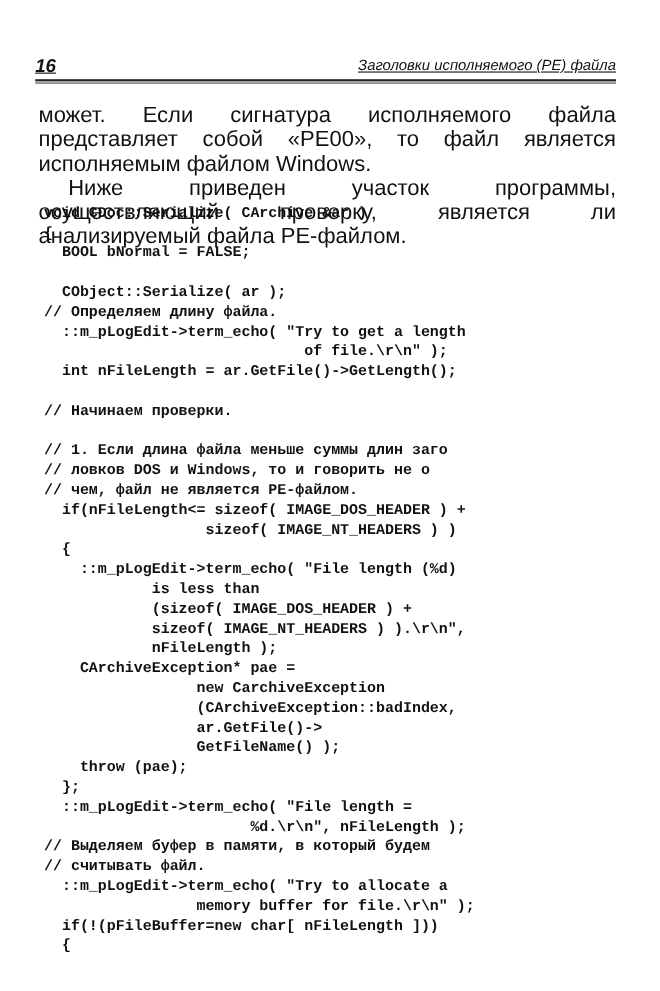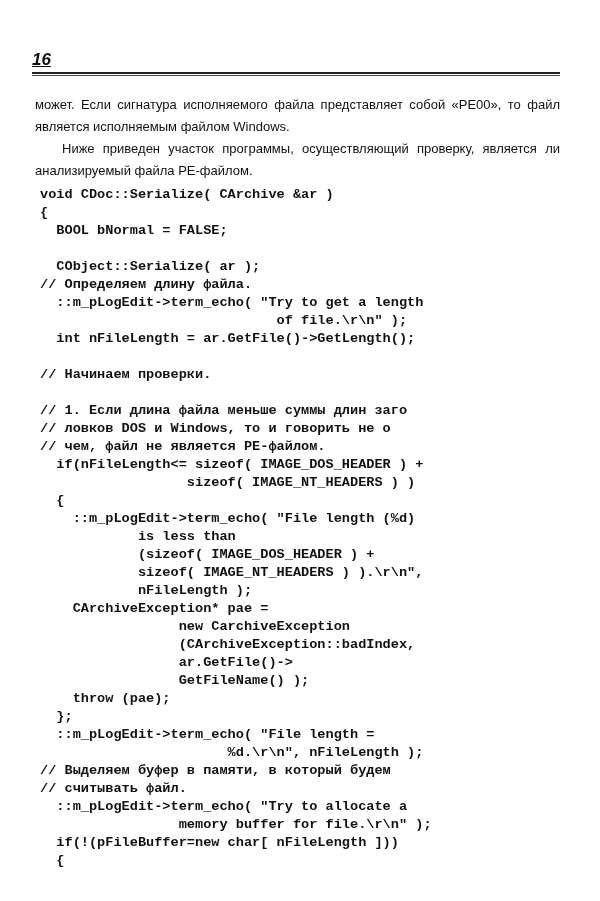--- a/index.html
+++ b/index.html
@@ -2,31 +2,32 @@
 <html><head>
 <meta charset="utf-8">
 <style>
   html, body { margin: 0; padding: 0; background: #ffffff; }
   body { width: 600px; height: 901px; position: relative; overflow: hidden; color: #111; }
   .header { position: absolute; left: 32px; top: 50px; width: 528px; height: 20px; }
   .page-num { position: absolute; left: 0; top: 0; font-family: Liberation Sans, sans-serif; font-style: italic; font-weight: bold; font-size: 17px; text-decoration: underline; }
   .running-title { position: absolute; right: 0; top: 2px; font-family: "Liberation Sans", sans-serif; font-style: italic; font-size: 13.5px; text-decoration: underline; }
   .rule1 { position: absolute; left: 32px; top: 72px; width: 528px; height: 2px; background: #222; }
   .rule2 { position: absolute; left: 32px; top: 75px; width: 528px; height: 1px; background: #444; }
-  .body-text { position: absolute; left: 35px; top: 94px; width: 525px; font-family: "Liberation Sans", sans-serif; font-size: 13px; line-height: 22px; }
+  .body-text { position: absolute; left: 35px; top: 94px; width: 525px; font-family: "Liberation Sans", sans-serif; font-size: 20px; line-height: 22px; }
   .body-text p { margin: 0; text-align: justify; }
   .body-text p.indent { text-indent: 27px; }
   .code { position: absolute; left: 40px; top: 186px; font-family: "Liberation Mono", monospace; font-weight: bold; font-size: 13.6px; line-height: 18px; white-space: pre; margin: 0; }
   .code-line { display: block; height: 18px; }
 </style>
 </head>
 <body>
 
 <div class="header">
   <span class="page-num">16</span>
+  <span class="running-title">Заголовки исполняемого (PE) файла</span>
 </div>
 <div class="rule1"></div>
 <div class="rule2"></div>
 
 <div class="body-text">
   <p>может. Если сигнатура исполняемого файла представляет собой «PE00», то файл является исполняемым файлом Windows.</p>
   <p class="indent">Ниже приведен участок программы, осуществляющий проверку, является ли анализируемый файла PE-файлом.</p>
 </div>
 
 <div class="code" id="code"><span class="code-line">void CDoc::Serialize( CArchive &amp;ar )</span><span class="code-line">{</span><span class="code-line">  BOOL bNormal = FALSE;</span><span class="code-line"></span><span class="code-line">  CObject::Serialize( ar );</span><span class="code-line">// Определяем длину файла.</span><span class="code-line">  ::m_pLogEdit-&gt;term_echo( "Try to get a length</span><span class="code-line">                             of file.\r\n" );</span><span class="code-line">  int nFileLength = ar.GetFile()-&gt;GetLength();</span><span class="code-line"></span><span class="code-line">// Начинаем проверки.</span><span class="code-line"></span><span class="code-line">// 1. Если длина файла меньше суммы длин заго</span><span class="code-line">// ловков DOS и Windows, то и говорить не о</span><span class="code-line">// чем, файл не является PE-файлом.</span><span class="code-line">  if(nFileLength&lt;= sizeof( IMAGE_DOS_HEADER ) +</span><span class="code-line">                  sizeof( IMAGE_NT_HEADERS ) )</span><span class="code-line">  {</span><span class="code-line">    ::m_pLogEdit-&gt;term_echo( "File length (%d)</span><span class="code-line">            is less than</span><span class="code-line">            (sizeof( IMAGE_DOS_HEADER ) +</span><span class="code-line">            sizeof( IMAGE_NT_HEADERS ) ).\r\n",</span><span class="code-line">            nFileLength );</span><span class="code-line">    CArchiveException* pae =</span><span class="code-line">                 new CarchiveException</span><span class="code-line">                 (CArchiveException::badIndex,</span><span class="code-line">                 ar.GetFile()-&gt;</span><span class="code-line">                 GetFileName() );</span><span class="code-line">    throw (pae);</span><span class="code-line">  };</span><span class="code-line">  ::m_pLogEdit-&gt;term_echo( "File length =</span><span class="code-line">                       %d.\r\n", nFileLength );</span><span class="code-line">// Выделяем буфер в памяти, в который будем</span><span class="code-line">// считывать файл.</span><span class="code-line">  ::m_pLogEdit-&gt;term_echo( "Try to allocate a</span><span class="code-line">                 memory buffer for file.\r\n" );</span><span class="code-line">  if(!(pFileBuffer=new char[ nFileLength ]))</span><span class="code-line">  {</span></div>

